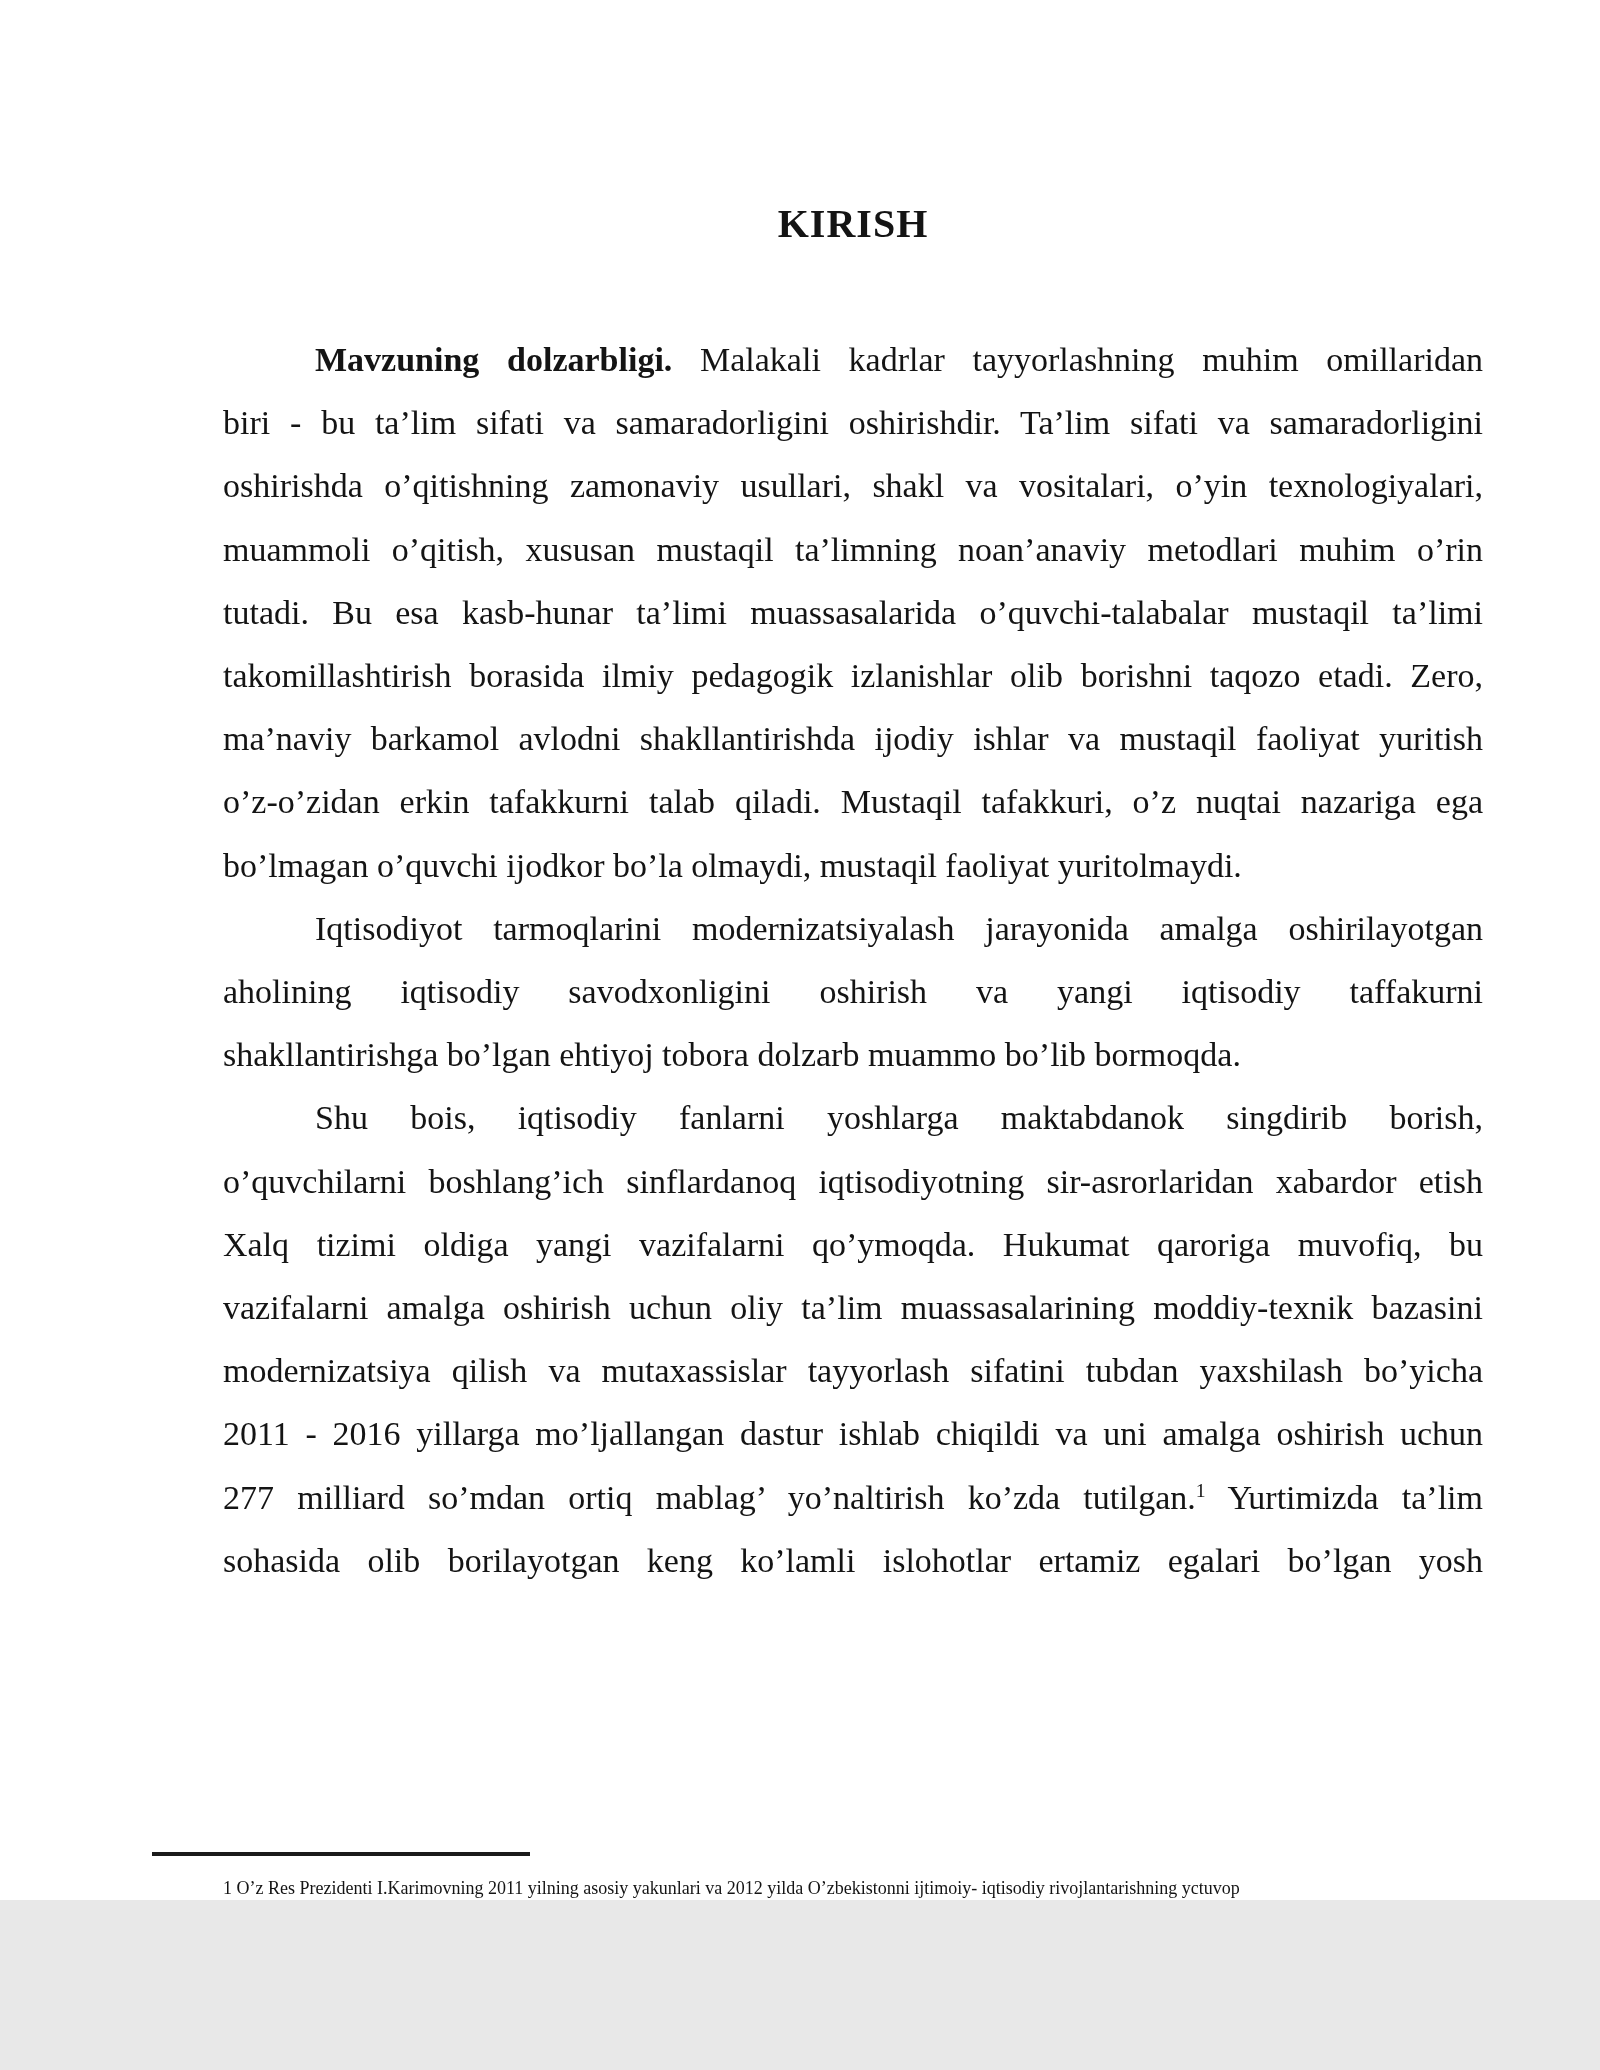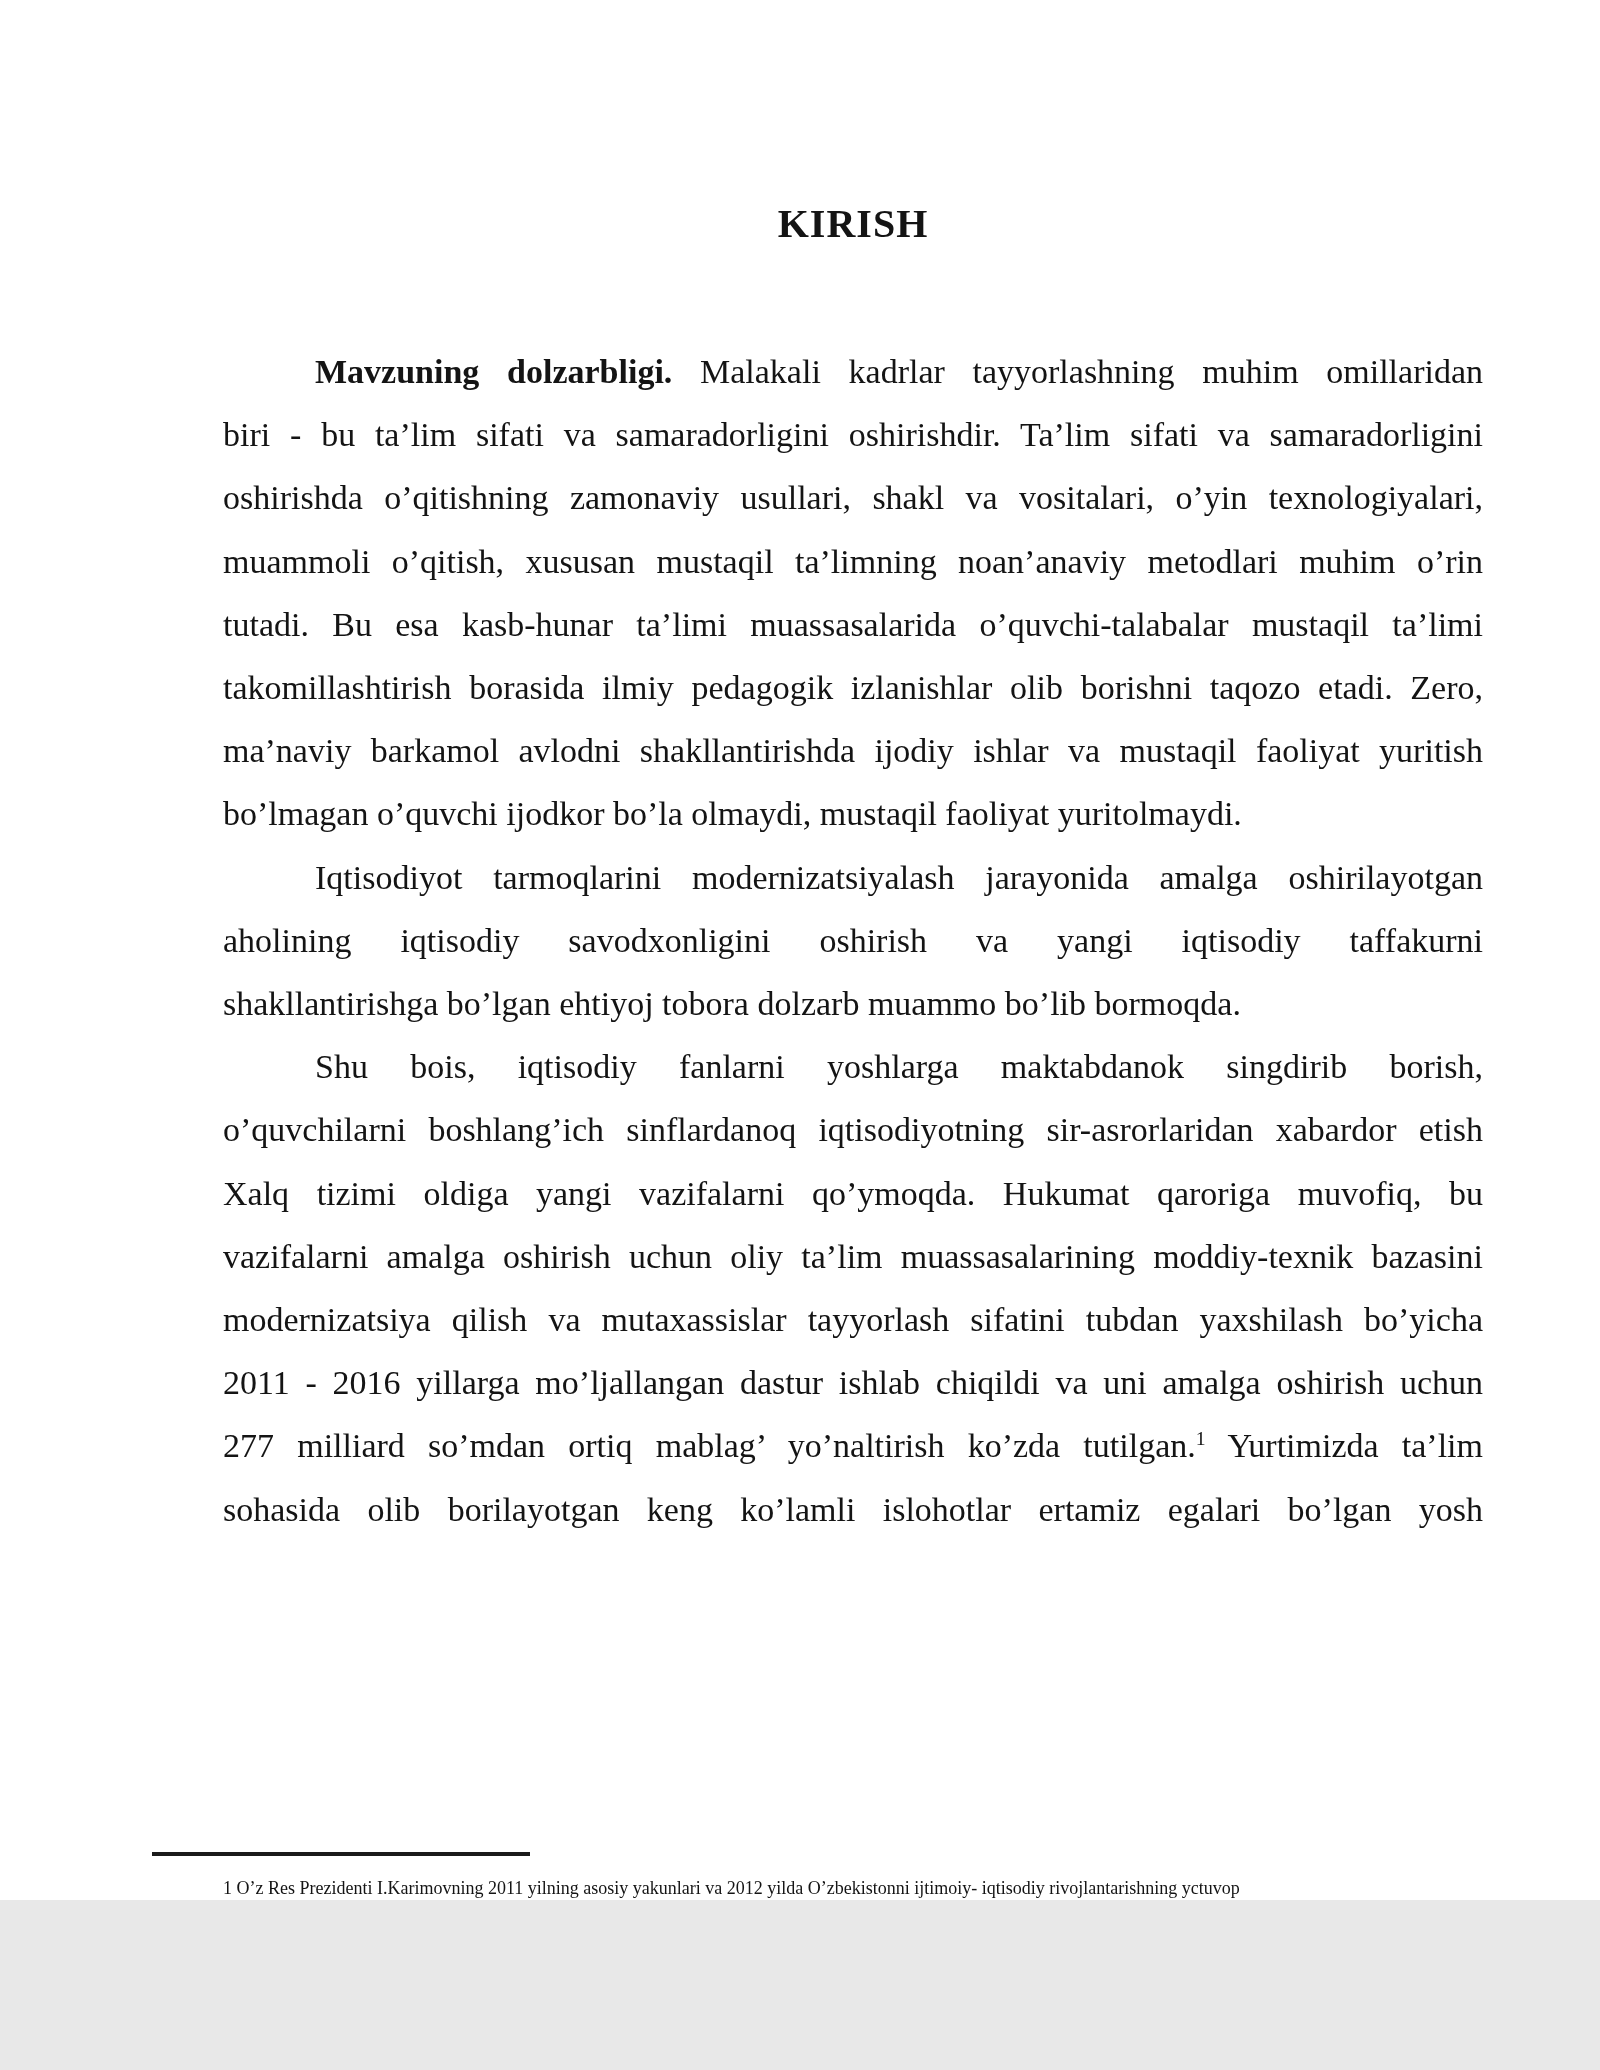--- a/index.html
+++ b/index.html
@@ -22,21 +22,21 @@
     width: 1260px;
     top: 200px;
     text-align: center;
     font-weight: bold;
     font-size: 40px;
     letter-spacing: 1px;
   }
   .body-text {
     position: absolute;
     left: 223px;
-    top: 340px;
+    top: 328px;
     width: 1260px;
     font-size: 34px;
     line-height: 63.2px;
   }
   .text-line {
     width: 100%;
     text-align: left;
     white-space: normal;
   }
   .text-line.justify {
@@ -90,20 +90,21 @@
 
   <div class="body-text" id="body-text">
       <div>
         <div class="text-line justify indent"><b>Mavzuning dolzarbligi.</b><span> Malakali kadrlar tayyorlashning muhim omillaridan</span></div>
         <div class="text-line justify"><span>biri - bu ta’lim sifati va samaradorligini oshirishdir. Ta’lim sifati va samaradorligini</span></div>
         <div class="text-line justify"><span>oshirishda o’qitishning zamonaviy usullari, shakl va vositalari, o’yin texnologiyalari,</span></div>
         <div class="text-line justify"><span>muammoli o’qitish, xususan mustaqil ta’limning noan’anaviy metodlari muhim o’rin</span></div>
         <div class="text-line justify"><span>tutadi. Bu esa kasb-hunar ta’limi muassasalarida o’quvchi-talabalar mustaqil ta’limi</span></div>
         <div class="text-line justify"><span>takomillashtirish borasida ilmiy pedagogik izlanishlar olib borishni taqozo etadi. Zero,</span></div>
         <div class="text-line justify"><span>ma’naviy barkamol avlodni shakllantirishda ijodiy ishlar va mustaqil faoliyat yuritish</span></div>
+        <div class="text-line justify"><span>o’z-o’zidan erkin tafakkurni talab qiladi. Mustaqil tafakkuri, o’z nuqtai nazariga ega</span></div>
         <div class="text-line"><span>bo’lmagan o’quvchi ijodkor bo’la olmaydi, mustaqil faoliyat yuritolmaydi.</span></div>
       </div>
       <div>
         <div class="text-line justify indent"><span>Iqtisodiyot tarmoqlarini modernizatsiyalash jarayonida amalga oshirilayotgan</span></div>
         <div class="text-line justify"><span>aholining iqtisodiy savodxonligini oshirish va yangi iqtisodiy taffakurni</span></div>
         <div class="text-line"><span>shakllantirishga bo’lgan ehtiyoj tobora dolzarb muammo bo’lib bormoqda.</span></div>
       </div>
       <div>
         <div class="text-line justify indent"><span>Shu bois, iqtisodiy fanlarni yoshlarga maktabdanok singdirib borish,</span></div>
         <div class="text-line justify"><span>o’quvchilarni boshlang’ich sinflardanoq iqtisodiyotning sir-asrorlaridan xabardor etish</span></div>

